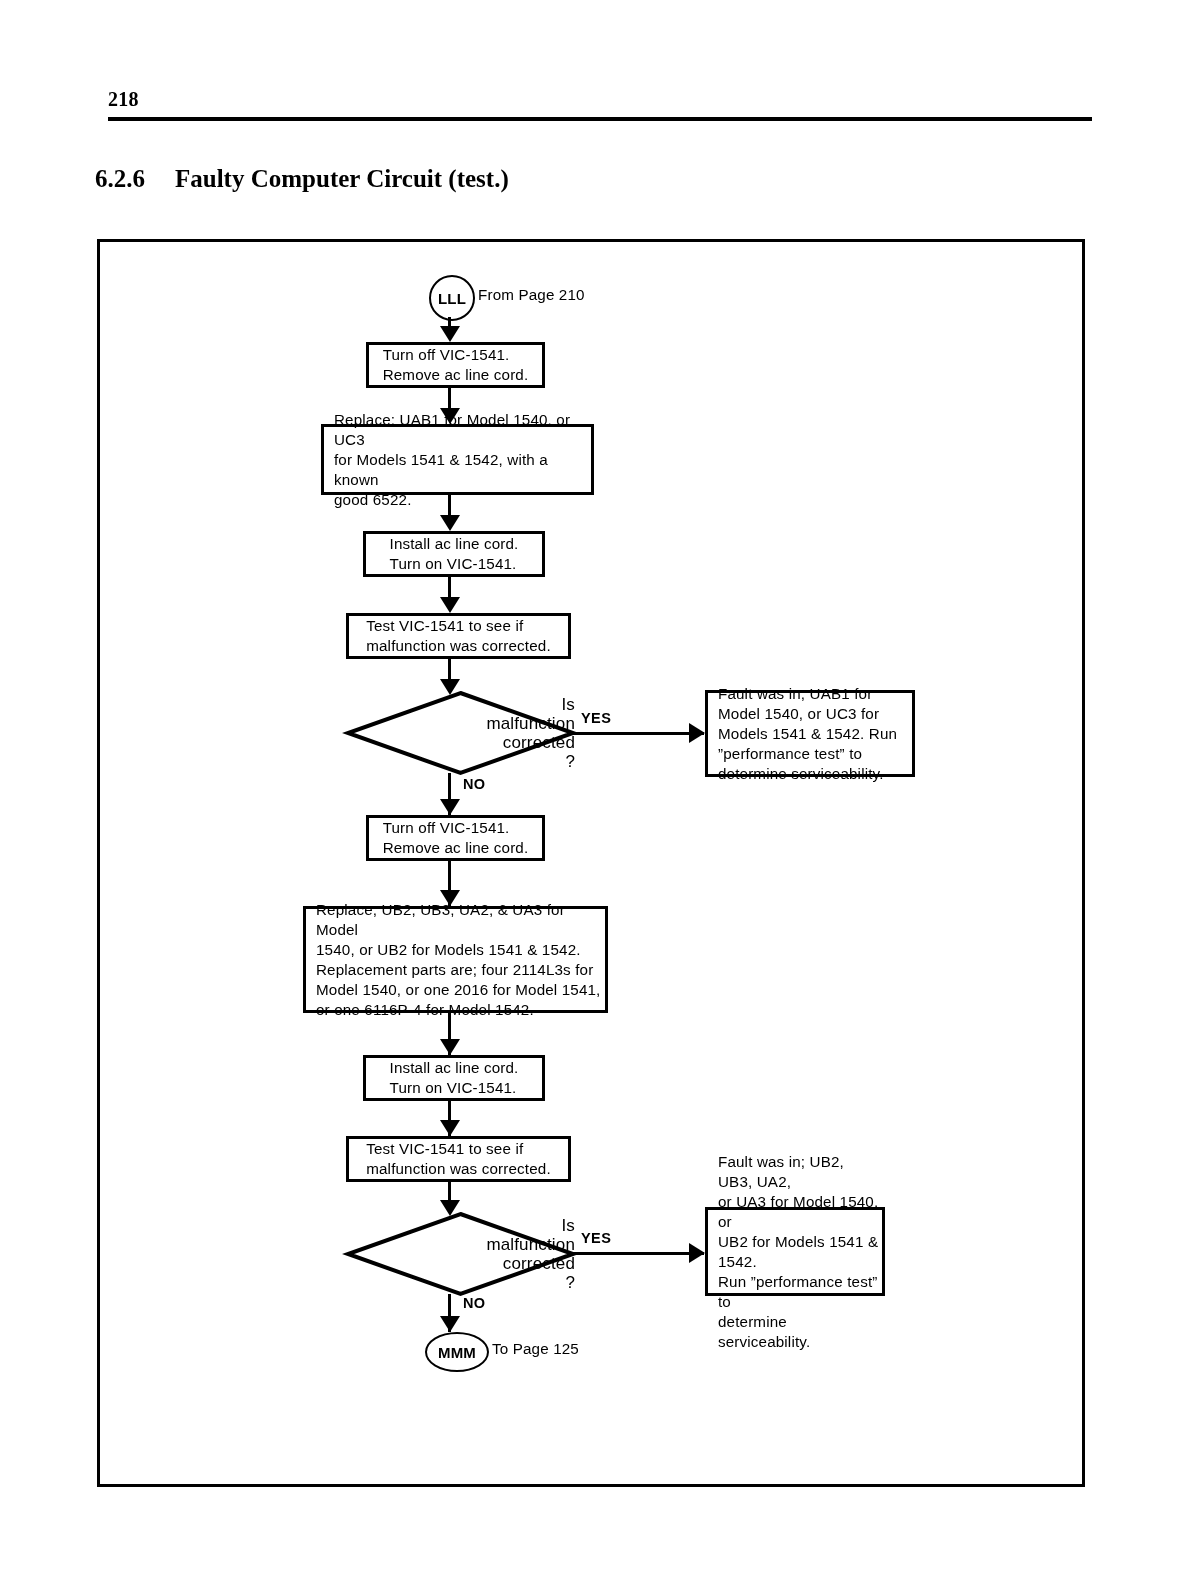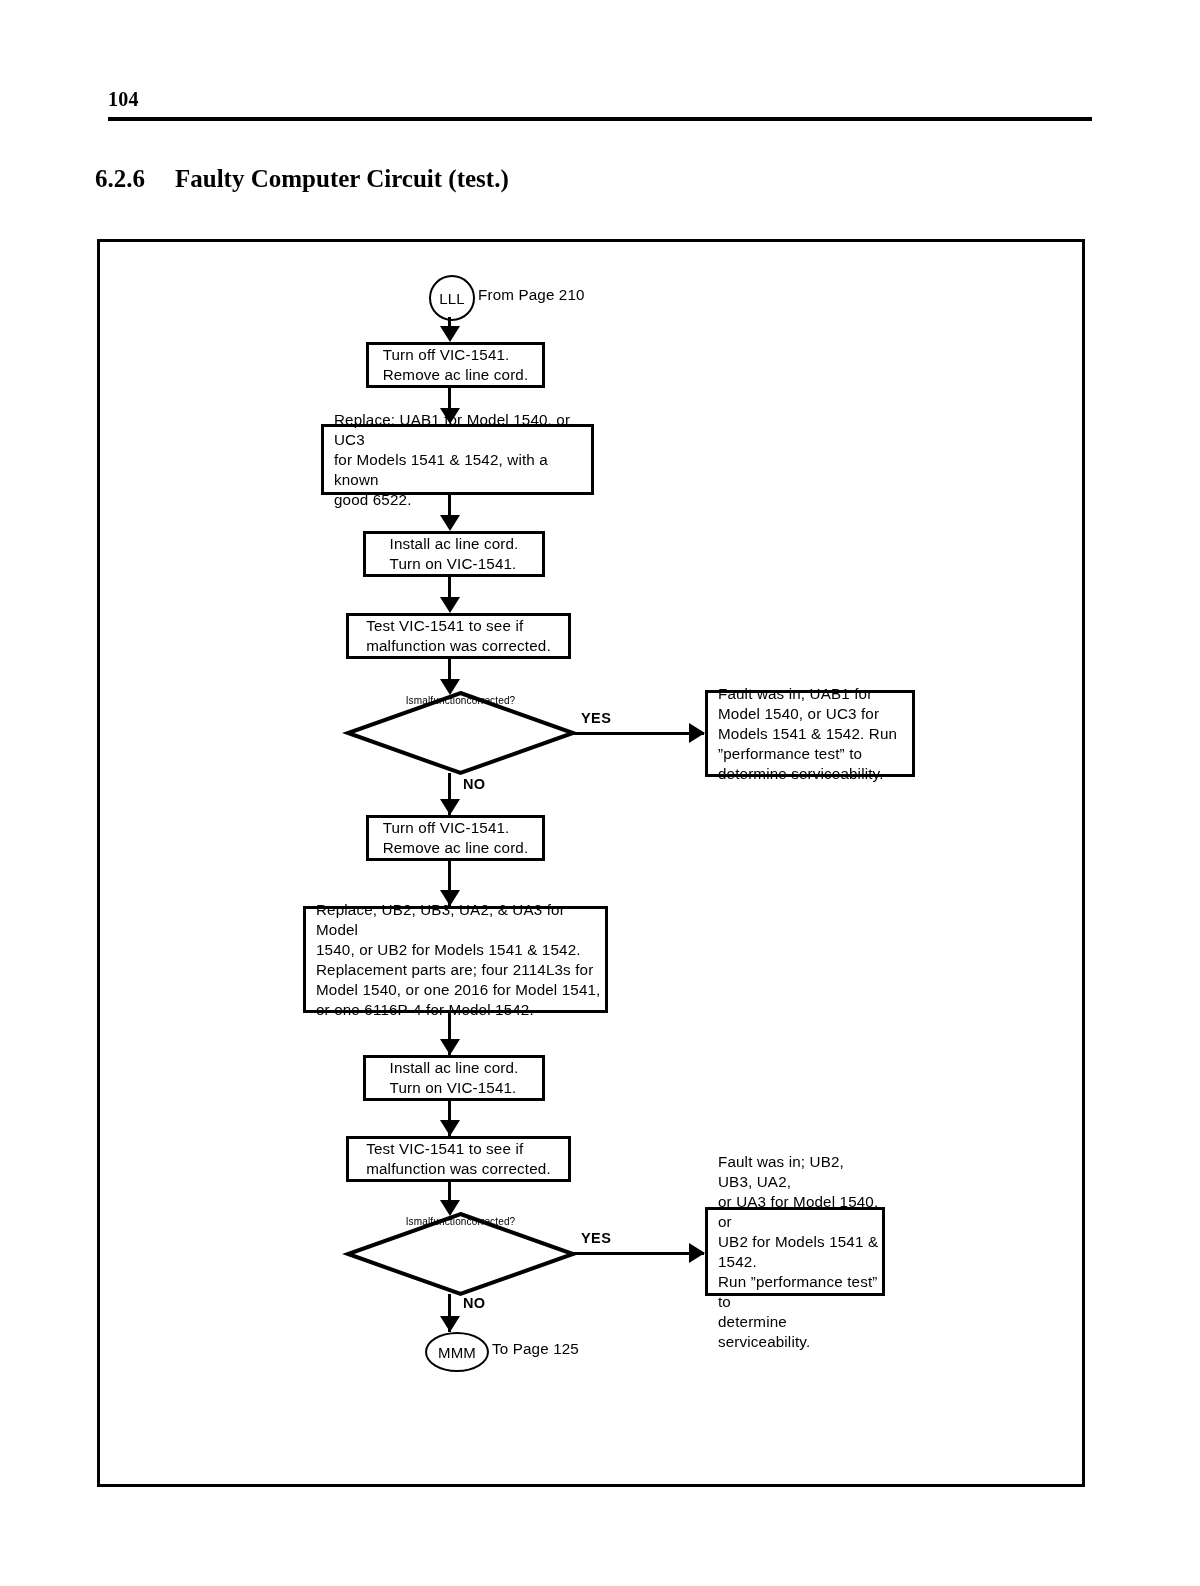--- a/index.html
+++ b/index.html
@@ -103,21 +103,21 @@
 
   
   .conn {
     position: absolute;
     border: 2.5px solid #000;
     border-radius: 50%;
     background: #fff;
     display: flex;
     align-items: center;
     justify-content: center;
-    font-weight: normal;
+    font-weight: bold;
     font-size: 15px;
     letter-spacing: 0.2px;
   }
   .conn-label {
     position: absolute;
     font-size: 15.2px;
     letter-spacing: 0.15px;
     white-space: nowrap;
   }
 
@@ -131,24 +131,24 @@
     top: 0;
     overflow: visible;
   }
   .diamond-text {
     position: absolute;
     left: 0;
     top: 0;
     width: 100%;
     height: 100%;
     display: flex;
-    flex-direction: row;
-    align-items: flex-start;
+    flex-direction: column;
+    align-items: flex-end;
     justify-content: center;
-    font-size: 10px;
+    font-size: 17px;
     line-height: 19px;
     letter-spacing: 0.15px;
     pointer-events: none;
   }
 
   
   .vline {
     position: absolute;
     width: 3px;
     background: #000;
@@ -179,21 +179,21 @@
     position: absolute;
     font-weight: bold;
     font-size: 14.5px;
     letter-spacing: 0.4px;
   }
 </style>
 </head>
 <body>
 
 <div id="page-header">
-  <span id="page-number">104</span>
+  <span id="page-number">218</span>
 </div>
 <div id="header-rule"></div>
 
 <div id="section-heading">
   <span id="section-number">6.2.6</span><span>Faulty Computer Circuit (test.)</span>
 </div>
 
 <div id="chart-frame">
 
   <div class="conn" style="left:329px; top:33px; width:42px; height:42px;">

